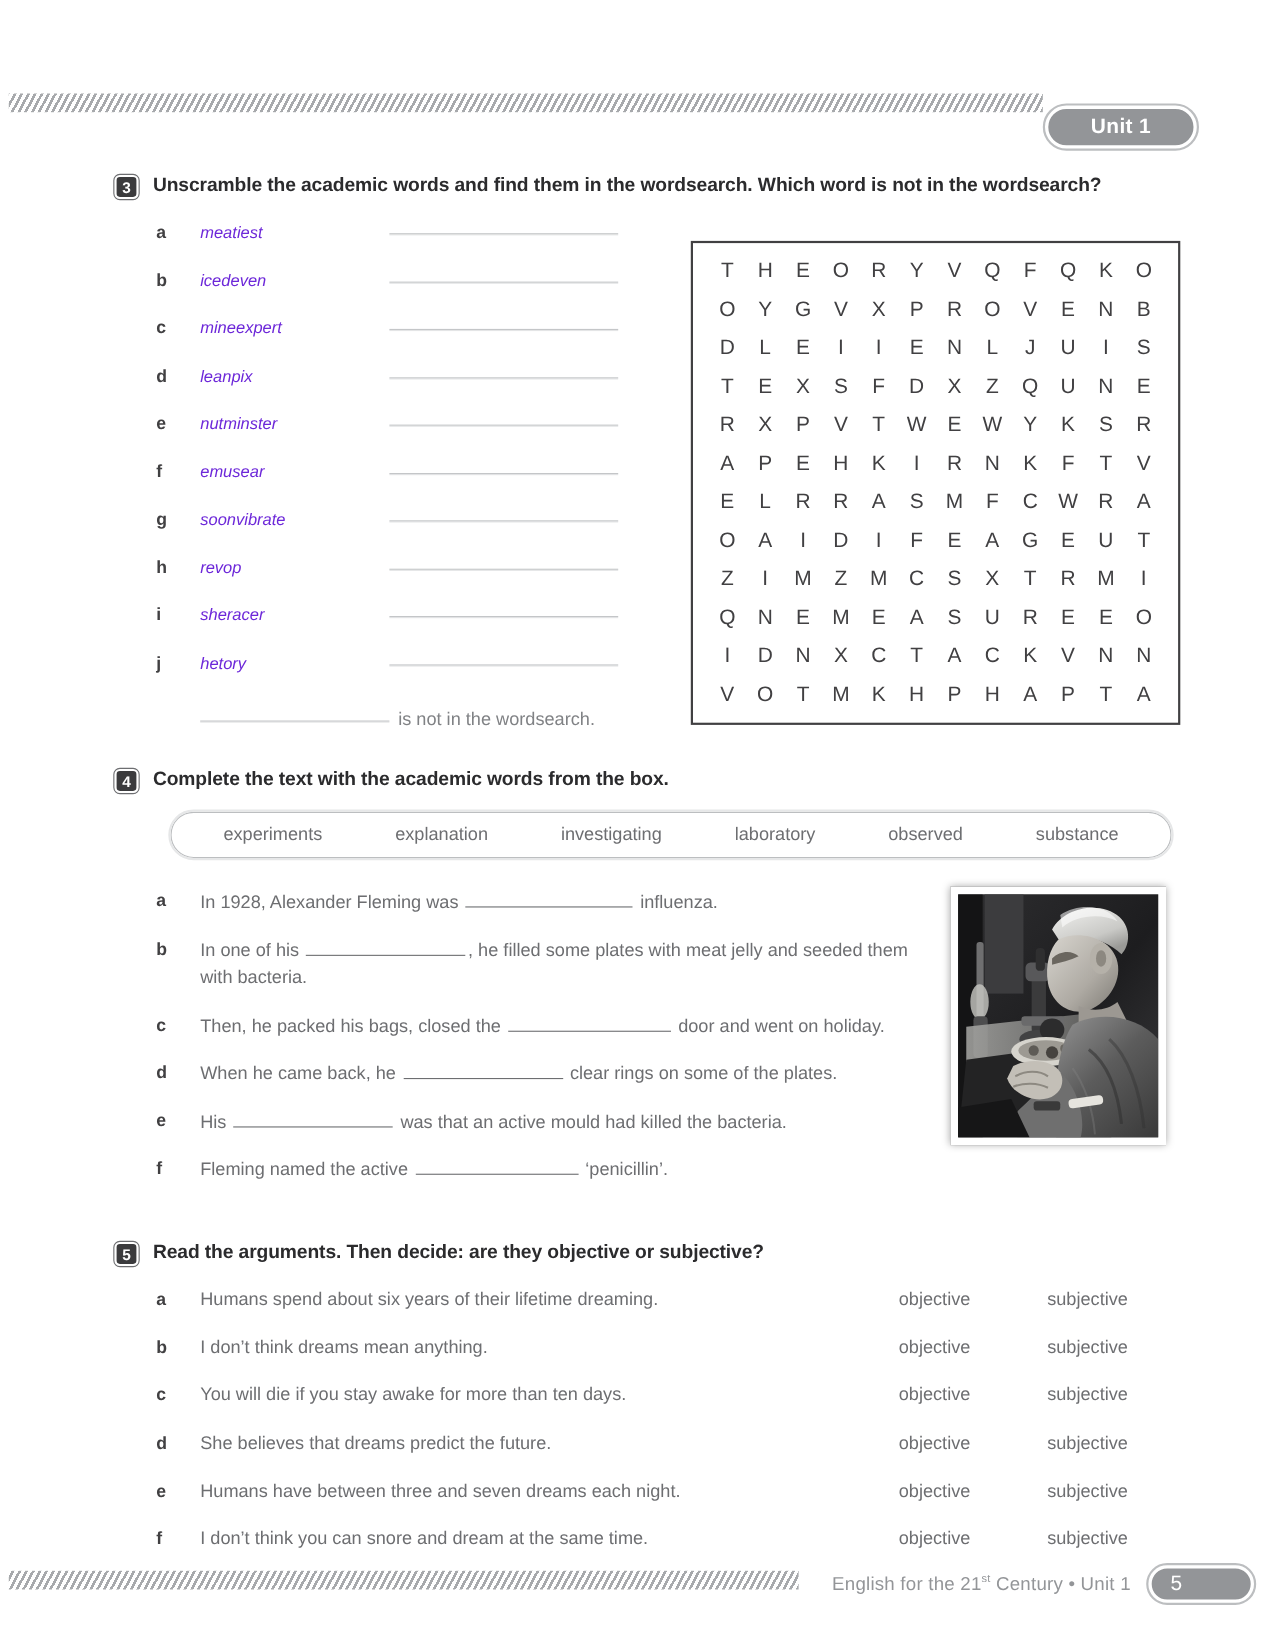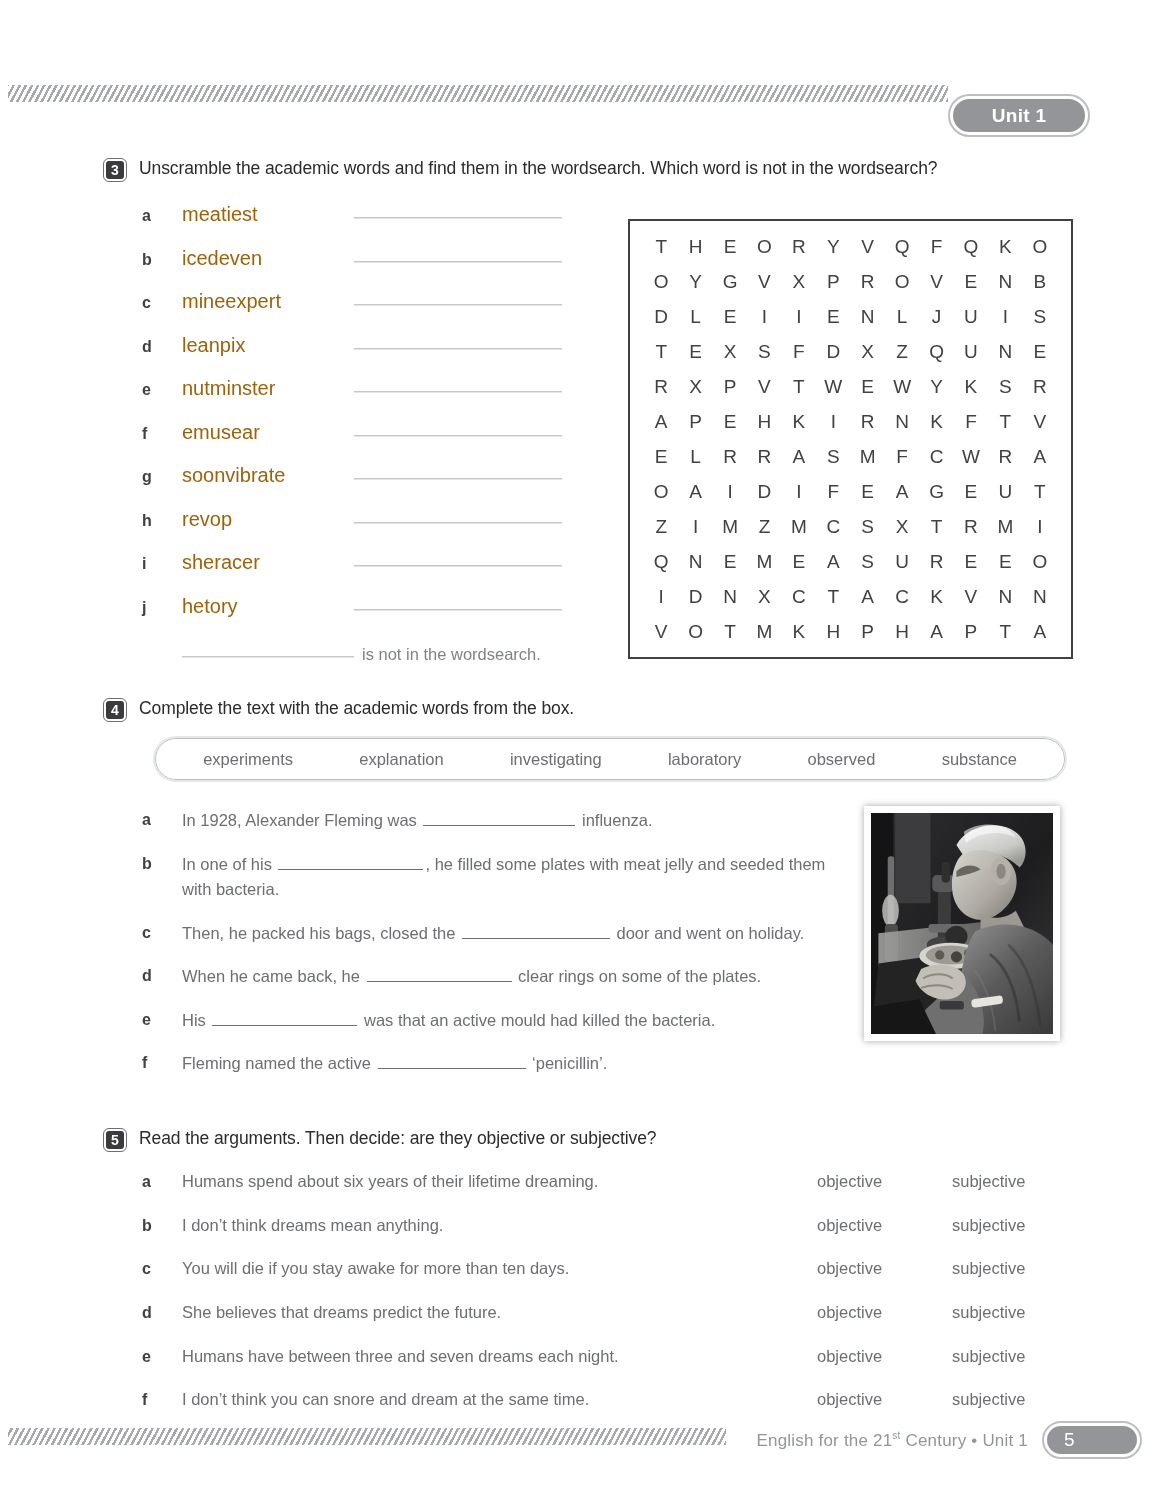--- a/index.html
+++ b/index.html
@@ -99,43 +99,44 @@
     font-size: 14px;
     font-weight: bold;
     display: flex;
     align-items: center;
     justify-content: center;
     flex: 0 0 auto;
     margin-top: 1px;
   }
   .ex-title {
     font-size: 17.5px;
-    font-weight: normal;
+    font-weight: bold;
     color: #2b2b2d;
     letter-spacing: -.1px;
     line-height: 1.25;
   }
 
   
   #scramble-list { position: absolute; left: 142px; top: 203px; width: 420px; }
   .scr-row {
     display: flex;
     align-items: baseline;
     height: 43.5px;
   }
   .scr-letter {
     width: 40px;
     font-size: 16px;
     font-weight: bold;
     color: #414042;
   }
   .scr-word {
     width: 172px;
-    font-size: 20px;
-    color: #a16207;
+    font-size: 15px;
+    color: #6d28d9;
+    font-style: italic;
   }
   .answer-line {
     flex: 1;
     height: 1px;
     background: #c4c6c8;
     box-shadow: 0 1px 0 #e4e5e6;
     position: relative;
     top: -3px;
   }
   #not-in-row {

